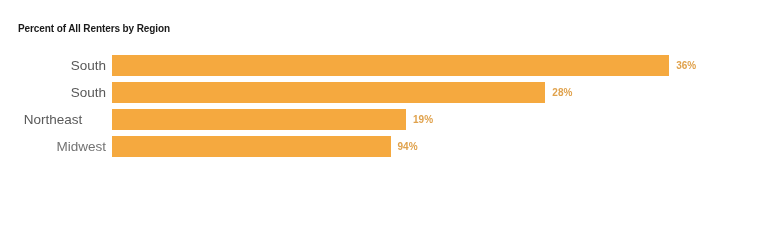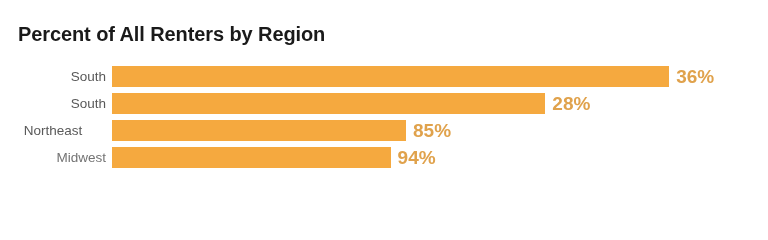--- a/index.html
+++ b/index.html
@@ -17,30 +17,30 @@
     position: relative;
     width: 768px;
     height: 179px;
     background: #ffffff;
     box-sizing: border-box;
   }
   .chart-title {
     position: absolute;
     left: 18px;
     top: 23px;
-    font-size: 20px;
+    font-size: 10px;
     font-weight: bold;
     color: #1a1a1a;
     letter-spacing: -0.1px;
     white-space: nowrap;
   }
   .plot-area {
     position: absolute;
     left: 0px;
-    top: 66px;
+    top: 55px;
     width: 768px;
     height: 108px;
   }
   .bar-row {
     display: flex;
     align-items: center;
     height: 21px;
     margin-bottom: 6px;
   }
   .cat-label {
@@ -59,21 +59,21 @@
     height: 21px;
     display: flex;
     align-items: center;
   }
   .bar-fill {
     height: 21px;
     background: #F5A93F;
     flex: 0 0 auto;
   }
   .bar-value {
-    font-size: 19px;
+    font-size: 10px;
     font-weight: bold;
     color: #E0A24C;
     margin-left: 7px;
     white-space: nowrap;
     line-height: 21px;
   }
 </style>
 </head>
 <body>
 
@@ -96,21 +96,21 @@
       <div class="bar-track">
         <div class="bar-fill" style="width: 433.333px; background: rgb(245, 169, 63);"></div>
         <div class="bar-value" style="color: rgb(224, 162, 76);">28%</div>
       </div>
     </div>
 
     <div class="bar-row">
       <div class="cat-label" style="color: rgb(89, 89, 89); text-align: center;">Northeast</div>
       <div class="bar-track">
         <div class="bar-fill" style="width: 294.048px; background: rgb(245, 169, 63);"></div>
-        <div class="bar-value" style="color: rgb(224, 162, 76);">85%</div>
+        <div class="bar-value" style="color: rgb(224, 162, 76);">19%</div>
       </div>
     </div>
 
     <div class="bar-row">
       <div class="cat-label" style="color: #737373;">Midwest</div>
       <div class="bar-track">
         <div class="bar-fill" style="width: 278.571px; background: rgb(245, 169, 63);"></div>
         <div class="bar-value" style="color: rgb(224, 162, 76);">94%</div>
       </div>
     </div>

